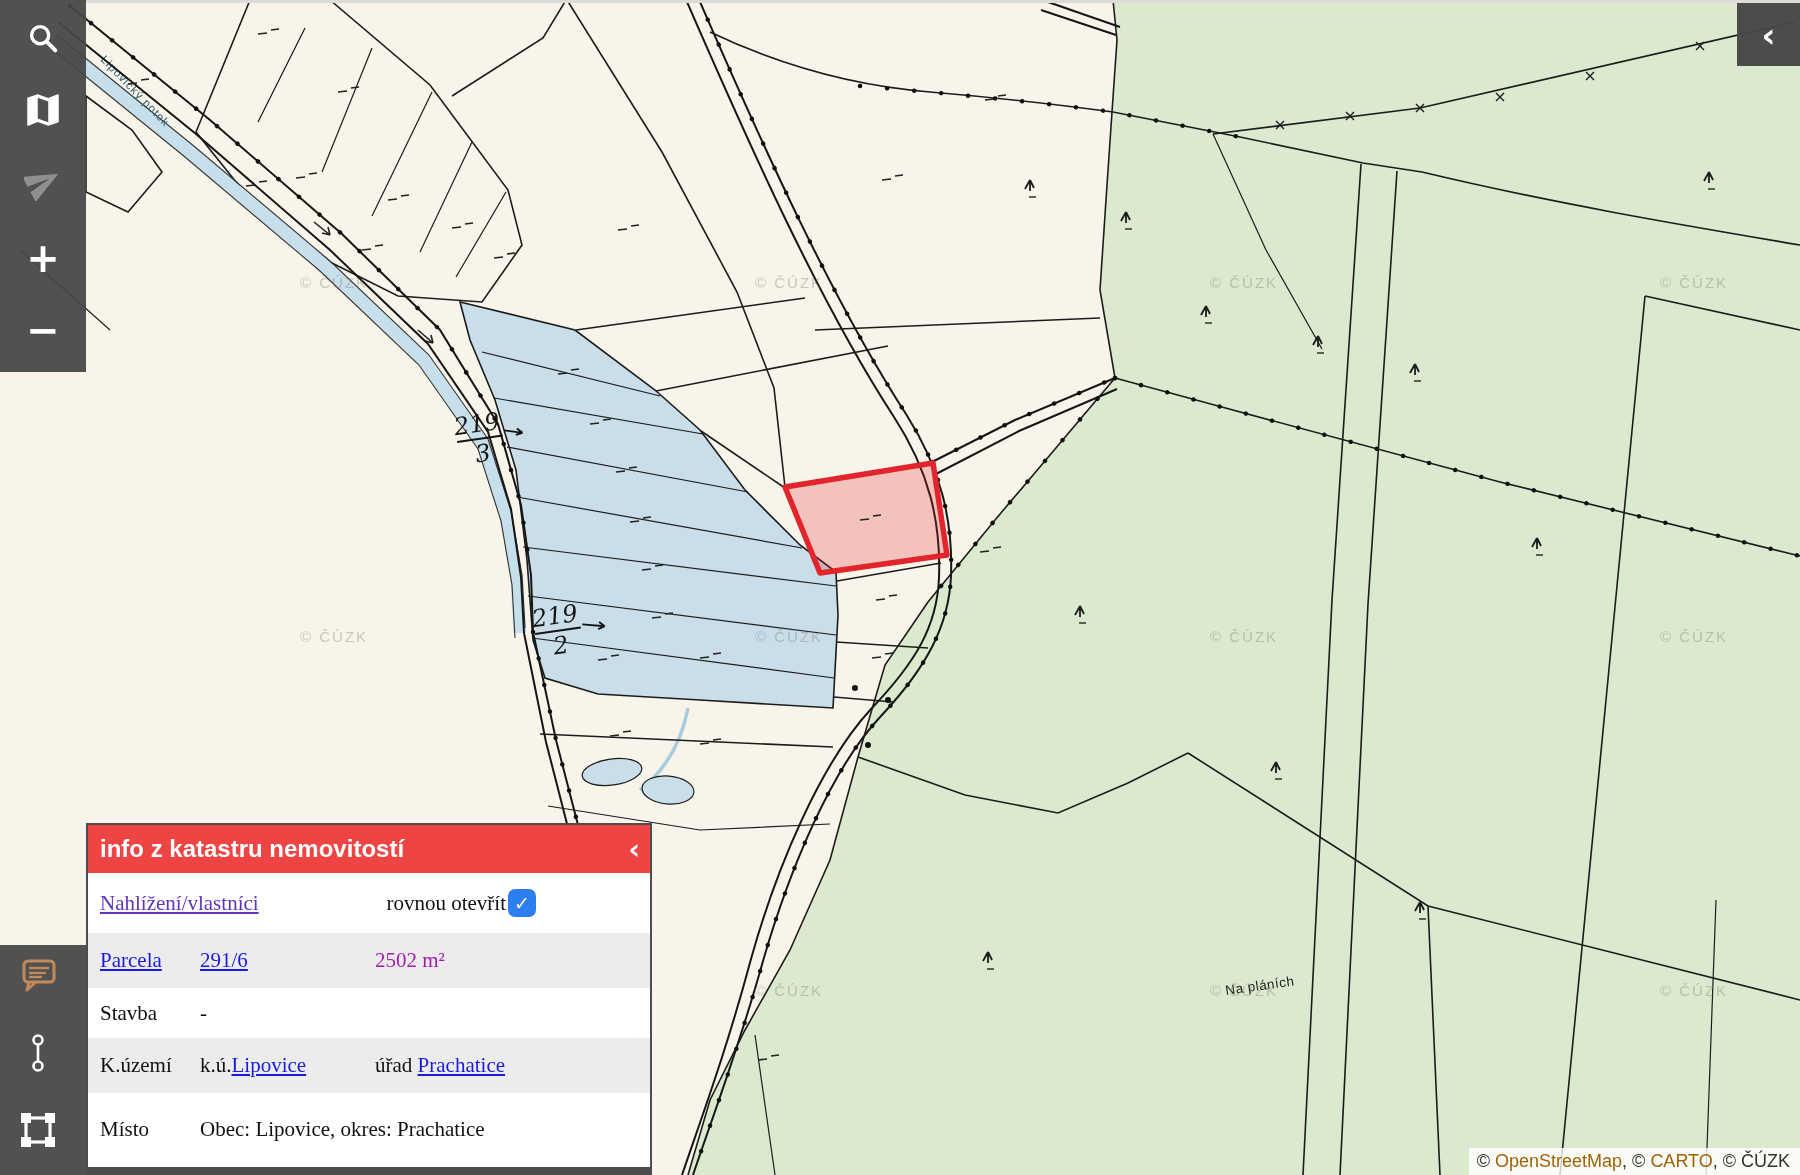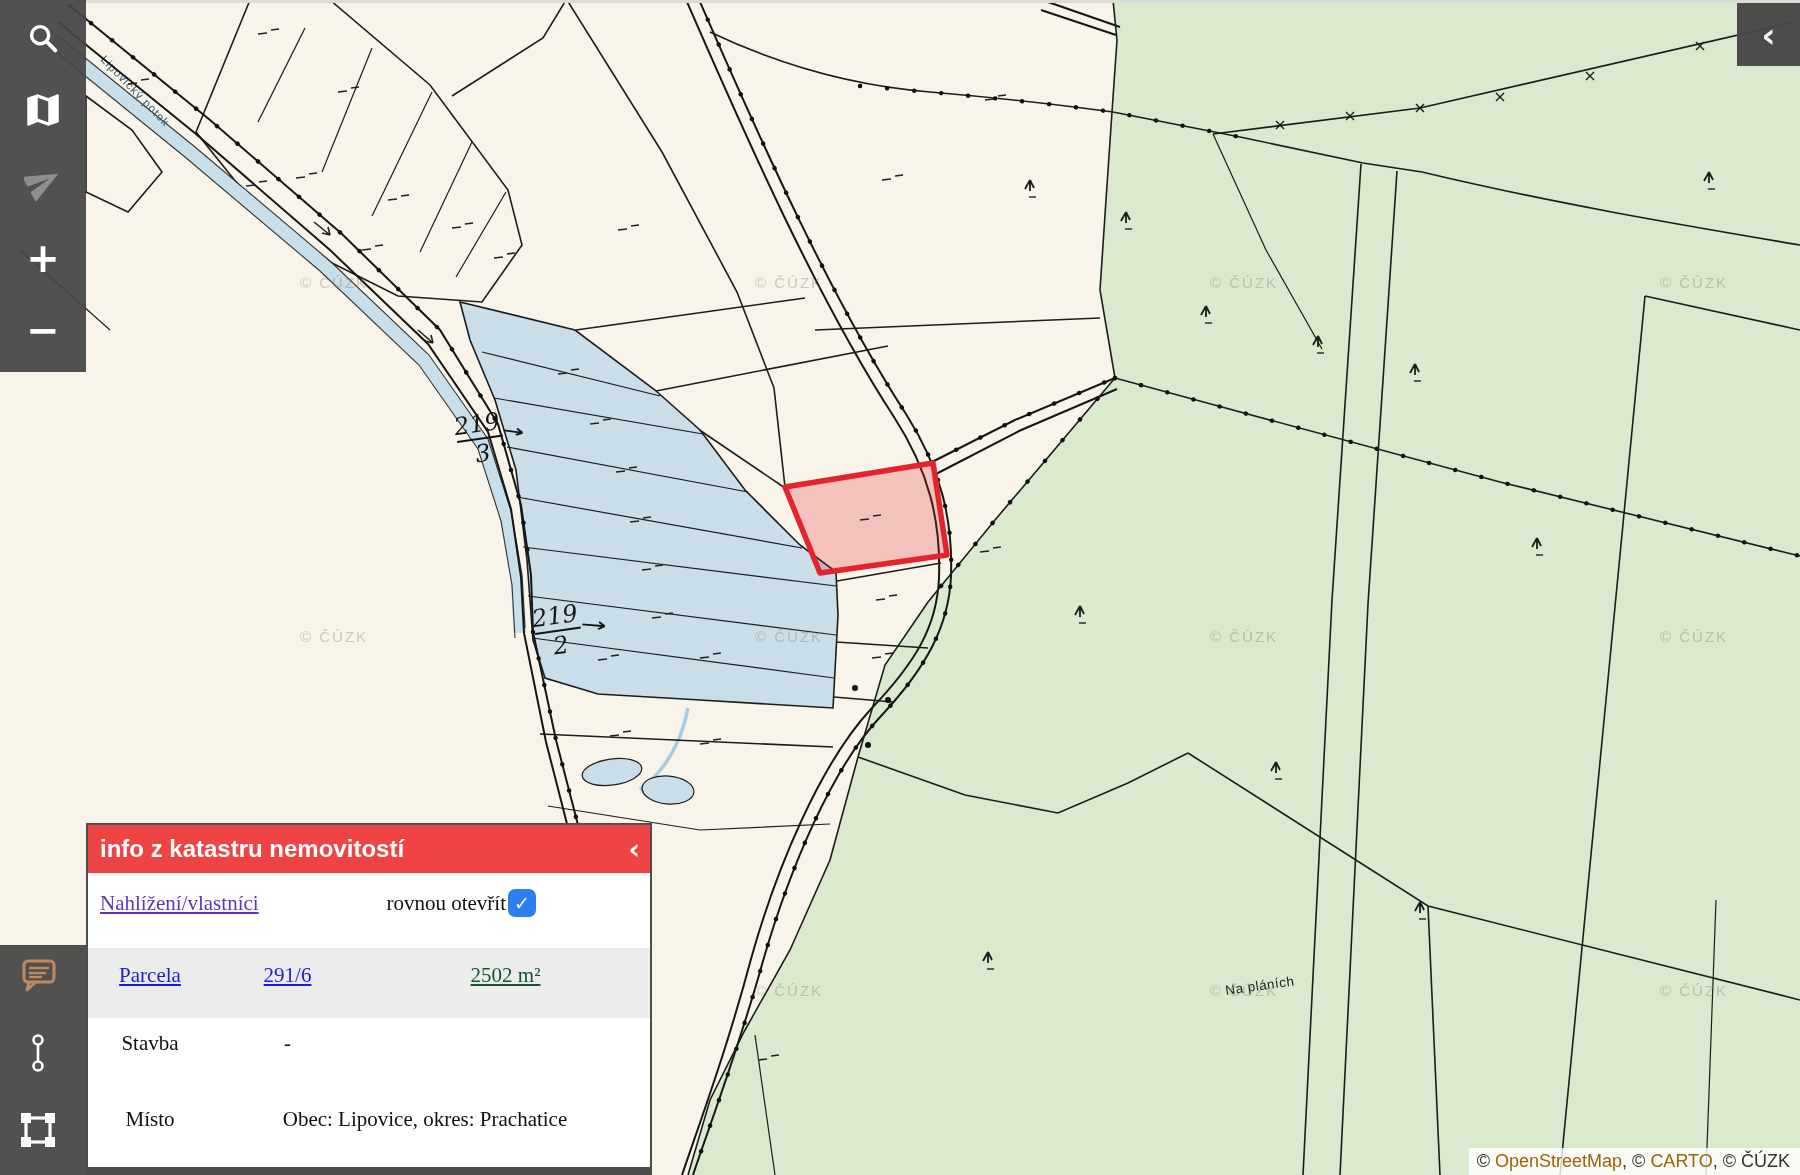--- a/index.html
+++ b/index.html
@@ -27,27 +27,27 @@
     color:#fff;display:flex;align-items:center;justify-content:center;
     font:bold 34px "DejaVu Sans",sans-serif;z-index:6;cursor:pointer;}
 
   
   #infoPanel{position:absolute;left:86px;top:823px;width:566px;height:352px;z-index:7;
     background:#fff;border:2px solid #4d4d4d;border-bottom:8px solid #4d4d4d;box-sizing:border-box;}
   #infoHeader{height:48px;background:#ef4444;color:#fff;display:flex;align-items:center;
     padding:0 10px 0 12px;font:bold 24px "Liberation Sans",sans-serif;}
   #infoHeader .chev{margin-left:auto;font:bold 28px "DejaVu Sans",sans-serif;cursor:pointer;}
   .irow{display:grid;grid-template-columns:100px 175px 1fr;align-items:center;
-    padding:0 14px 15px 12px;font:21px "Liberation Serif",serif;color:#111;text-align:center;}
+    padding:0 14px 0 12px;font:21px "Liberation Serif",serif;color:#111;}
   .irow.alt{background:#ececec;}
   .r1{height:60px;display:flex;align-items:center;}
-  .r2{height:55px;} .r3{height:50px;} .r4{height:55px;} .r5{height:72px;grid-template-columns:100px 1fr;gap:14px;}
+  .r2{height:55px;} .r3{height:50px;} .r4{height:55px;} .r5{height:72px;grid-template-columns:100px 1fr;}
   a.lnk{color:#1d1ae0;text-decoration:underline;cursor:pointer;}
   a.visited{color:#5f33c0;text-decoration:underline;cursor:pointer;}
-  a.visited2{color:#14532d;text-decoration:underline;cursor:pointer;}
+  a.visited2{color:#a21caf;cursor:pointer;}
   .chkwrap{margin-left:auto;margin-right:100px;display:flex;align-items:center;gap:2px;}
   .checkbox{width:28px;height:28px;border-radius:7px;background:#2d7ff0;color:#fff;
     display:flex;align-items:center;justify-content:center;font:bold 19px "DejaVu Sans",sans-serif;cursor:pointer;}
 
   
   #attrib{position:absolute;right:0;bottom:0;height:27px;z-index:6;background:rgba(255,255,255,.8);
     display:flex;align-items:center;padding:0 10px 0 8px;font:18px "Liberation Sans",sans-serif;color:#333;white-space:pre;}
   #attrib a{color:#a16207;text-decoration:none;cursor:pointer;}
 </style>
 </head>
@@ -332,20 +332,29 @@
     <a class="lnk">291/6</a>
     <a class="visited2">2502 m²</a>
   </div>
 
   <div class="irow r3">
     <span>Stavba</span>
     <span>-</span>
     <span></span>
   </div>
 
+  <div class="irow r4 alt">
+    <span>K.území</span>
+    <span>
+      <span>k.ú.</span><a class="lnk">Lipovice</a>
+    </span>
+    <span>
+      <span>úřad </span><a class="lnk">Prachatice</a>
+    </span>
+  </div>
 
   <div class="irow r5">
     <span>Místo</span>
     <span>Obec: Lipovice, okres: Prachatice</span>
   </div>
 </div>
 
 <div id="attrib"><span>© </span><a>OpenStreetMap</a><span>, © </span><a>CARTO</a><span>, © ČÚZK</span></div>
 
 </body></html>

